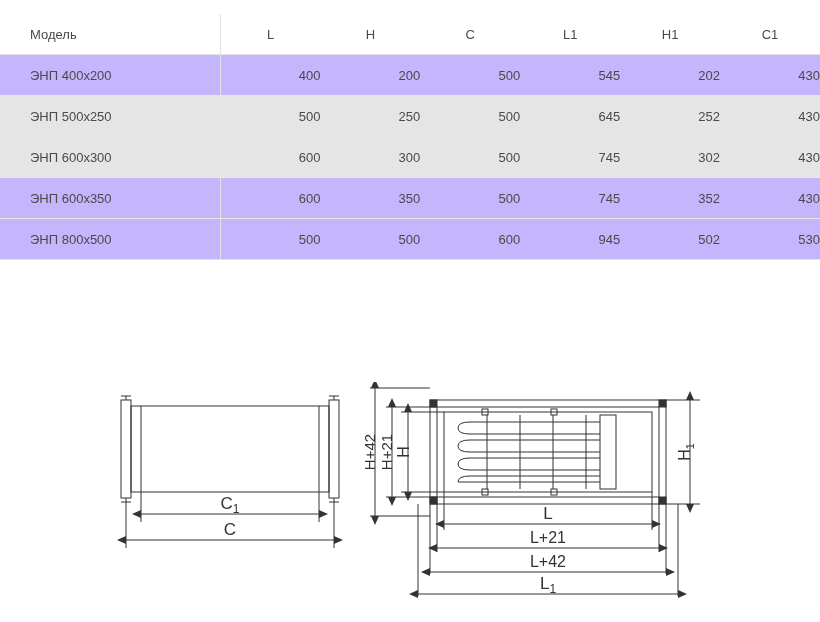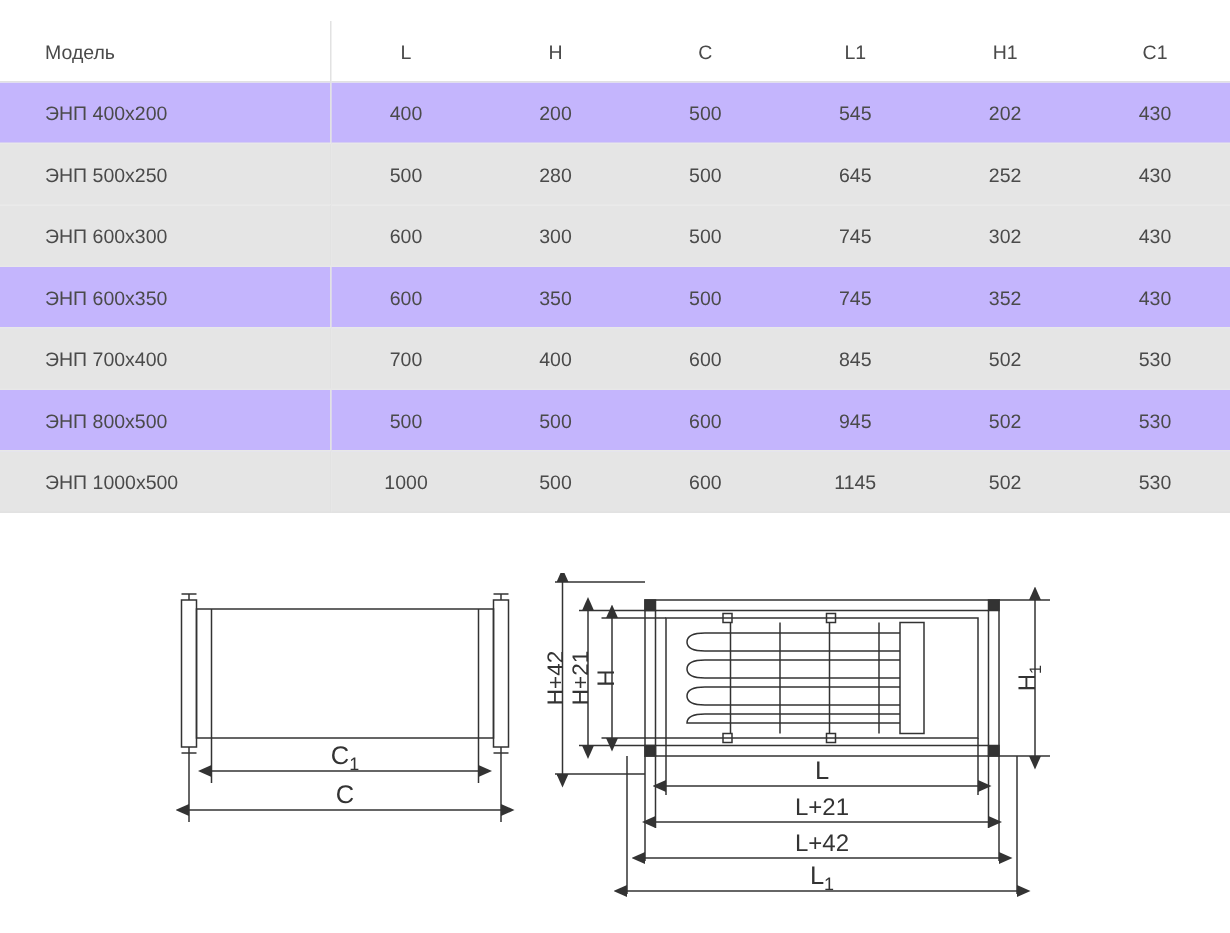--- a/index.html
+++ b/index.html
@@ -46,20 +46,21 @@
     border-bottom: 1px solid #e2e2e2;
   }
   table.spec tbody tr.even td {
     background: #c4b5fd;
   }
   table.spec tbody tr.odd td {
     background: #e5e5e5;
   }
   table.spec tbody td {
     border-bottom: 1px solid #e8e8e8;
+    text-align: right;
   }
   table.spec tbody tr:last-child td {
     border-bottom: 1px solid #e2e2e2;
   }
   
   table.spec th.model-col, table.spec td.model-col {
     border-right: 1px solid #e2e2e2;
   }
 
   
@@ -99,21 +100,21 @@
         <td>400</td>
         <td>200</td>
         <td>500</td>
         <td>545</td>
         <td>202</td>
         <td>430</td>
       </tr>
       <tr class="odd">
         <td class="model-col">ЭНП 500х250</td>
         <td>500</td>
-        <td>280</td>
+        <td>250</td>
         <td>500</td>
         <td>645</td>
         <td>252</td>
         <td>430</td>
       </tr>
       <tr class="odd">
         <td class="model-col">ЭНП 600х300</td>
         <td>600</td>
         <td>300</td>
         <td>500</td>
@@ -123,44 +124,26 @@
       </tr>
       <tr class="even">
         <td class="model-col">ЭНП 600х350</td>
         <td>600</td>
         <td>350</td>
         <td>500</td>
         <td>745</td>
         <td>352</td>
         <td>430</td>
       </tr>
-      <tr class="odd">
-        <td class="model-col">ЭНП 700х400</td>
-        <td>700</td>
-        <td>400</td>
-        <td>600</td>
-        <td>845</td>
-        <td>502</td>
-        <td>530</td>
-      </tr>
       <tr class="even">
         <td class="model-col">ЭНП 800х500</td>
         <td>500</td>
         <td>500</td>
         <td>600</td>
         <td>945</td>
-        <td>502</td>
-        <td>530</td>
-      </tr>
-      <tr class="odd">
-        <td class="model-col">ЭНП 1000х500</td>
-        <td>1000</td>
-        <td>500</td>
-        <td>600</td>
-        <td>1145</td>
         <td>502</td>
         <td>530</td>
       </tr>
     </tbody>
   </table>
 
   <div class="drawings">
     <svg width="820" height="254" viewBox="0 0 820 254">
       <defs>
         <marker id="arrL" markerWidth="9" markerHeight="8" refX="9" refY="4" orient="auto" markerUnits="userSpaceOnUse">

